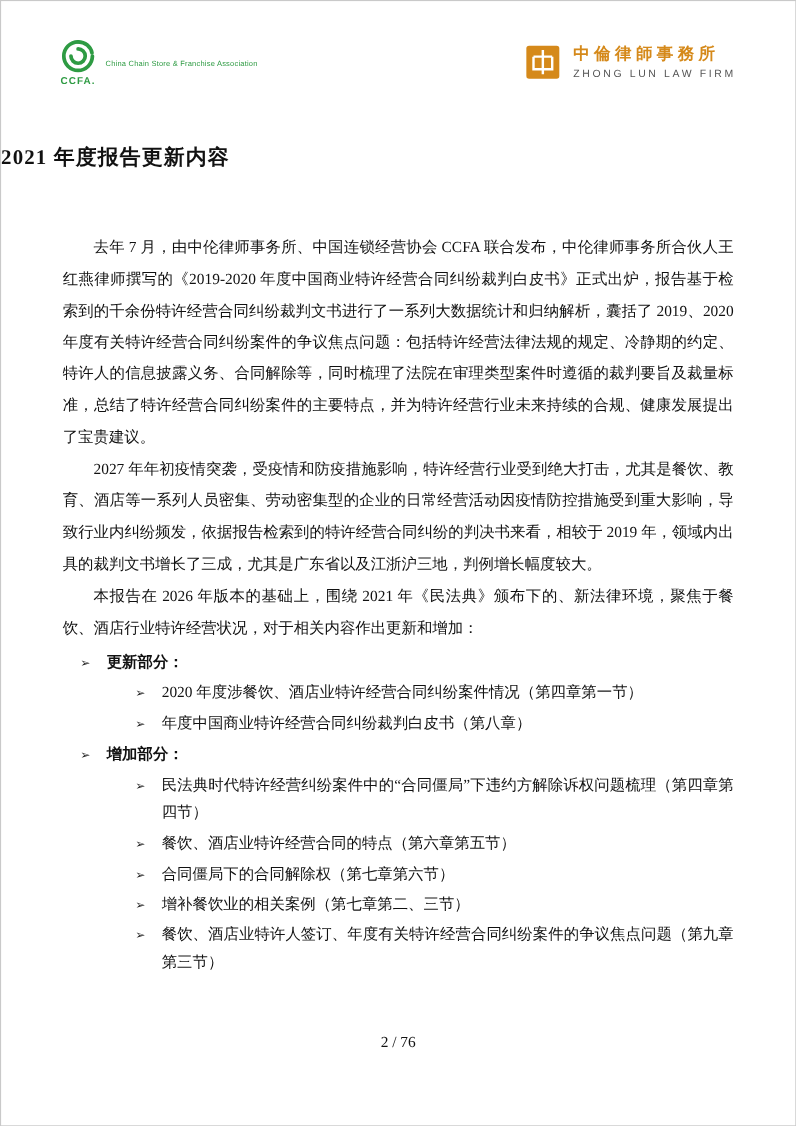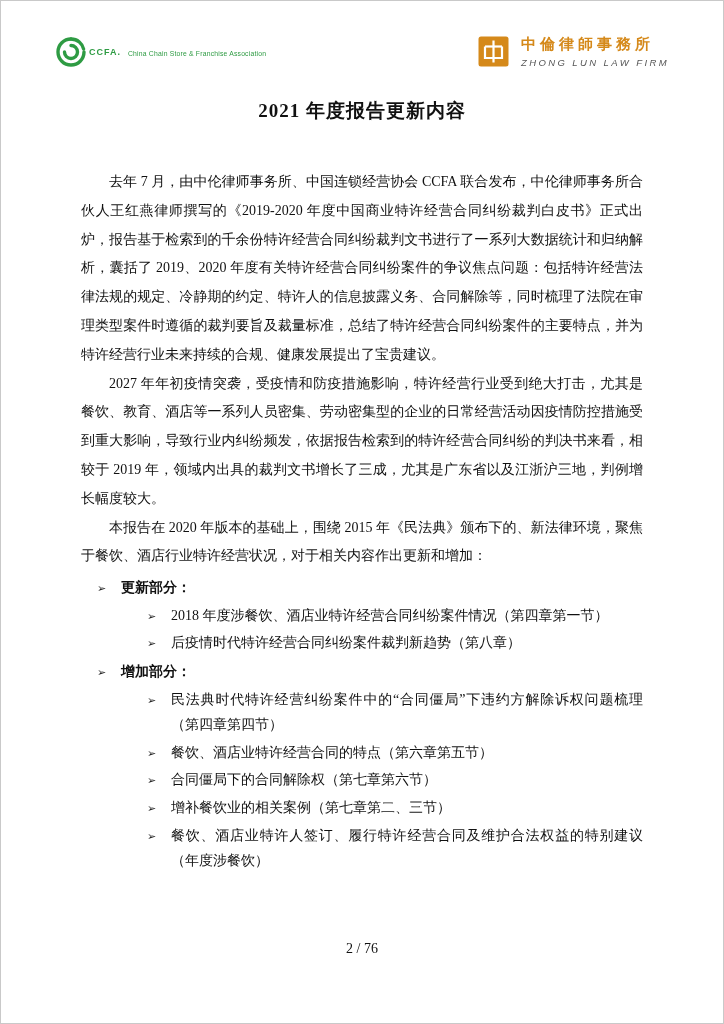--- a/index.html
+++ b/index.html
@@ -18,44 +18,43 @@
   }
   
   .header {
     display: flex;
     justify-content: space-between;
     align-items: center;
     padding: 34px 54px 0 52px;
   }
   .logo { display: flex; align-items: center; }
   .ccfa { gap: 7px; }
-  .ccfa-mark { display: flex; flex-direction: row; align-items: center; }
+  .ccfa-mark { display: flex; flex-direction: column; align-items: center; }
   .ccfa-abbr {
     color: #2e9b43; font-weight: bold; font-size: 9px; letter-spacing: 1px;
     font-family: "Liberation Sans", sans-serif; margin-top: 1px;
   }
   .ccfa-names { display: flex; flex-direction: column; }
   .ccfa-cn { color: #2e9b43; font-size: 16px; font-weight: bold; letter-spacing: 3px; }
   .ccfa-en { color: #2e9b43; font-size: 6.8px; font-family: "Liberation Sans", sans-serif; margin-top: 3px; letter-spacing: 0.2px; }
   .zl { gap: 12px; }
   .zl-names { display: flex; flex-direction: column; }
   .zl-cn { color: #d5891a; font-size: 15px; font-weight: bold; letter-spacing: 4px; }
-  .zl-en { color: #555555; font-size: 9.5px; letter-spacing: 2.4px; font-family: "Liberation Sans", sans-serif; margin-top: 3px; font-style: italic; }
+  .zl-en { color: #555555; font-size: 9.5px; letter-spacing: 2.4px; font-family: "Liberation Sans", sans-serif; margin-top: 3px; }
   
   .doc-title {
-    text-align: center;
     font-size: 19px;
     font-weight: bold;
     letter-spacing: 1px;
-    margin-top: 30px;
+    margin-top: 52px;
   }
   
   .content {
-    padding: 0 80px;
-    margin-top: 44px;
+    padding: 0 56px;
+    margin-top: 56px;
     font-size: 14px;
     line-height: 28.8px;
     text-align: justify;
   }
   .content p { margin: 0; text-indent: 2em; }
   
   .list { margin-top: 4px; font-size: 14px; }
   .li { display: flex; line-height: 25.6px; text-align: justify; }
   .li .arrow {
     flex: 0 0 24px;
@@ -113,35 +112,35 @@
         <div class="zl-en">ZHONG LUN LAW FIRM</div>
       </div>
     </div>
   </div>
 
   <h1 class="doc-title">2021 年度报告更新内容</h1>
 
   <div class="content">
     <p>去年 7 月，由中伦律师事务所、中国连锁经营协会 CCFA 联合发布，中伦律师事务所合伙人王红燕律师撰写的《2019-2020 年度中国商业特许经营合同纠纷裁判白皮书》正式出炉，报告基于检索到的千余份特许经营合同纠纷裁判文书进行了一系列大数据统计和归纳解析，囊括了 2019、2020 年度有关特许经营合同纠纷案件的争议焦点问题：包括特许经营法律法规的规定、冷静期的约定、特许人的信息披露义务、合同解除等，同时梳理了法院在审理类型案件时遵循的裁判要旨及裁量标准，总结了特许经营合同纠纷案件的主要特点，并为特许经营行业未来持续的合规、健康发展提出了宝贵建议。</p>
     <p>2027 年年初疫情突袭，受疫情和防疫措施影响，特许经营行业受到绝大打击，尤其是餐饮、教育、酒店等一系列人员密集、劳动密集型的企业的日常经营活动因疫情防控措施受到重大影响，导致行业内纠纷频发，依据报告检索到的特许经营合同纠纷的判决书来看，相较于 2019 年，领域内出具的裁判文书增长了三成，尤其是广东省以及江浙沪三地，判例增长幅度较大。</p>
-    <p>本报告在 2020 年版本的基础上，围绕 2015 年《民法典》颁布下的、新法律环境，聚焦于餐饮、酒店行业特许经营状况，对于相关内容作出更新和增加：</p>
+    <p>本报告在 2026 年版本的基础上，围绕 2021 年《民法典》颁布下的、新法律环境，聚焦于餐饮、酒店行业特许经营状况，对于相关内容作出更新和增加：</p>
 
     <div class="list">
 
       <div class="li l1">
         <span class="arrow">➢</span>
         <span class="txt lbl">更新部分：</span>
       </div>
       <div class="li l2">
         <span class="arrow">➢</span>
-        <span class="txt">2018 年度涉餐饮、酒店业特许经营合同纠纷案件情况（第四章第一节）</span>
+        <span class="txt">2020 年度涉餐饮、酒店业特许经营合同纠纷案件情况（第四章第一节）</span>
       </div>
       <div class="li l2">
         <span class="arrow">➢</span>
-        <span class="txt">后疫情时代特许经营合同纠纷案件裁判新趋势（第八章）</span>
+        <span class="txt">年度中国商业特许经营合同纠纷裁判白皮书（第八章）</span>
       </div>
 
       <div class="li l1">
         <span class="arrow">➢</span>
         <span class="txt lbl">增加部分：</span>
       </div>
       <div class="li l2">
         <span class="arrow">➢</span>
         <span class="txt">民法典时代特许经营纠纷案件中的“合同僵局”下违约方解除诉权问题梳理（第四章第四节）</span>
       </div>
@@ -152,21 +151,21 @@
       <div class="li l2">
         <span class="arrow">➢</span>
         <span class="txt">合同僵局下的合同解除权（第七章第六节）</span>
       </div>
       <div class="li l2">
         <span class="arrow">➢</span>
         <span class="txt">增补餐饮业的相关案例（第七章第二、三节）</span>
       </div>
       <div class="li l2">
         <span class="arrow">➢</span>
-        <span class="txt">餐饮、酒店业特许人签订、履行特许经营合同及维护合法权益的特别建议（年度涉餐饮）</span>
+        <span class="txt">餐饮、酒店业特许人签订、年度有关特许经营合同纠纷案件的争议焦点问题（第九章第三节）</span>
       </div>
 
     </div>
   </div>
 
   <div class="footer">2 / 76</div>
 
 </div>
 
 </body></html>

